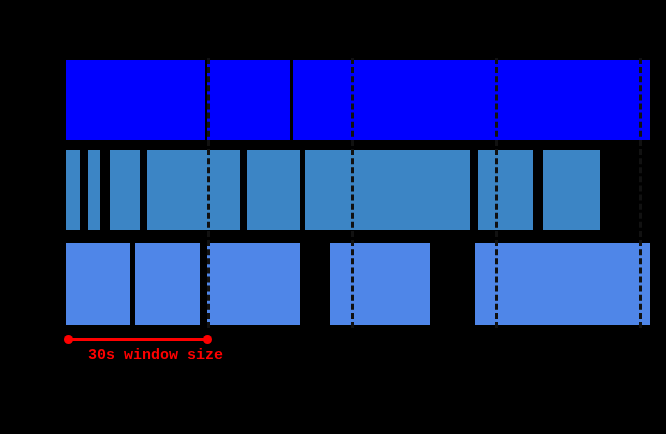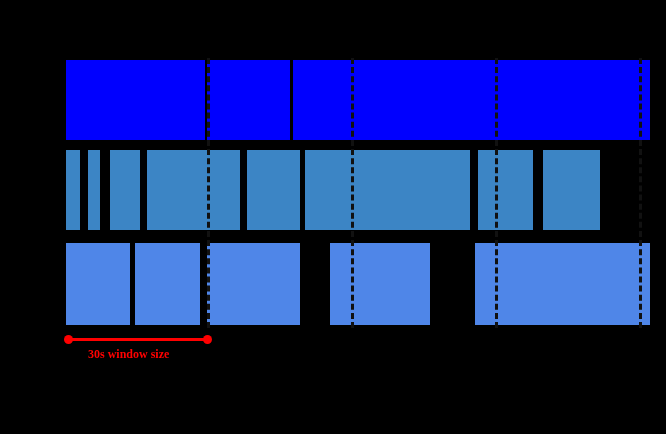--- a/index.html
+++ b/index.html
@@ -63,23 +63,23 @@
   .annot-dot {
     position: absolute;
     width: 9px;
     height: 9px;
     border-radius: 50%;
     background: #ff0000;
   }
   .annot-label {
     position: absolute;
     color: #ff0000;
-    font-size: 12px;
+    font-size: 15px;
     font-weight: bold;
-    font-family: Liberation Serif, serif;
+    font-family: Liberation Mono, monospace;
     white-space: nowrap;
     letter-spacing: 0px;
   }
 </style>
 </head>
 <body style="background: rgb(0, 0, 0);">
 
 <div id="figure" style="width: 666px; height: 434px; background: rgb(0, 0, 0);">
 
   <div class="plot-area">

